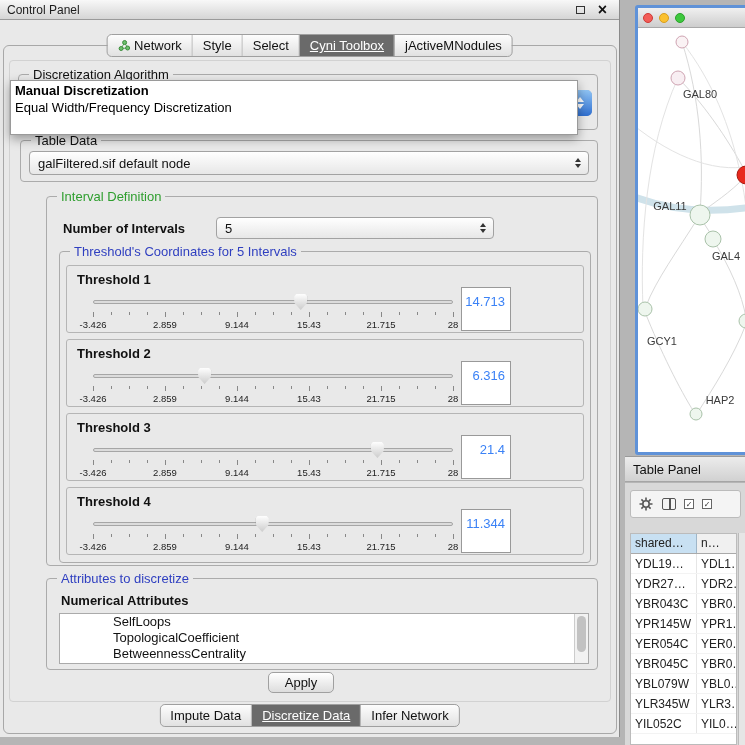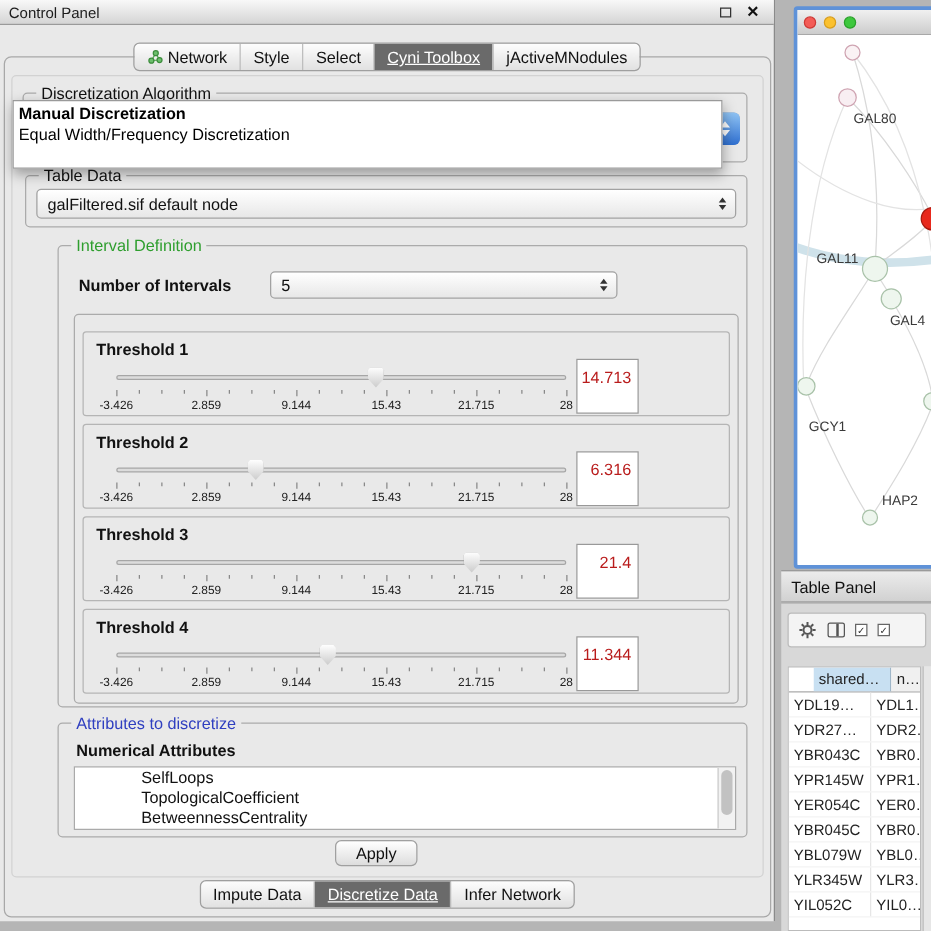--- a/index.html
+++ b/index.html
@@ -71,21 +71,21 @@
   .noi-label { position:absolute; left:16px; top:24px; font-weight:bold; font-size:13px; color:#111; }
   .noi-combo { left:169px; top:20px; width:278px; height:22px; }
 
   .ths-group { position:absolute; left:12px; top:54px; width:532px; height:312px;
     border:1px solid #ababab; border-radius:4px; }
   .thresholds { position:absolute; left:6px; top:13px; right:6px;
     display:flex; flex-direction:column; gap:6px; }
   .threshold-box { position:relative; height:68px; border:1px solid #b5b5b5; border-radius:3px; }
   .th-label { position:absolute; left:10px; top:6px; font-weight:bold; font-size:13px; color:#111; }
   .th-value { position:absolute; right:72px; top:21px; width:50px; height:44px;
-    border:1px solid #999; background:#fff; font-size:13px; color:#b91c1c;
+    border:1px solid #999; background:#fff; font-size:13px; color:#3b82f6;
     text-align:right; line-height:28px; padding-right:5px; }
   .th-slider { position:absolute; left:26px; top:28px; width:360px; height:38px; }
   .track { position:absolute; left:0; top:6px; width:100%; height:4px;
     background:#dcdcdc; border:1px solid #a6a6a6; border-radius:2px; }
   .handle { position:absolute; top:0; width:13px; height:16px; margin-left:-6.5px;
     background:linear-gradient(#fefefe,#cccccc);
     clip-path:polygon(15% 0,85% 0,100% 15%,100% 55%,50% 100%,0 55%,0 15%);
     filter:drop-shadow(0 0 1px #777); }
   .ticks { position:absolute; left:0; top:18px; width:100%; height:6px; }
   .tick { position:absolute; top:0; width:1px; background:#888; }
@@ -129,21 +129,21 @@
   .tp-toolbar { position:absolute; left:5px; top:7px; right:4px; height:28px;
     background:#f4f4f4; border:1px solid #bbb; border-radius:3px;
     display:flex; align-items:center; gap:8px; padding-left:7px; overflow:hidden; }
   .col-icon { width:14px; height:12px; border:1.5px solid #555; border-radius:2px; position:relative; flex:none; }
   .col-icon::before { content:''; position:absolute; left:50%; top:0; bottom:0; width:1.5px; background:#555; }
   .mini-check { width:10px; height:10px; border:1px solid #666; background:#fff;
     font-size:8px; line-height:9px; text-align:center; color:#333; flex:none; }
   .tp-table { position:absolute; left:5px; top:50px; right:8px; bottom:0;
     background:#fff; border:1px solid #bbb; overflow:hidden; font-size:12px; color:#222; }
   .thead { display:flex; height:20px; border-bottom:1px solid #aaa; }
-  .hcell1 { width:66px; background:#c8e0f2; border-right:1px solid #9fb6c8; padding-left:4px; line-height:19px;margin-left:20px; }
+  .hcell1 { width:66px; background:#c8e0f2; border-right:1px solid #9fb6c8; padding-left:4px; line-height:19px; }
   .hcell2 { flex:1; background:#f0f0f0; padding-left:4px; line-height:19px; }
   .trow { display:flex; height:20px; line-height:20px; border-bottom:1px solid #f3f3f3; }
   .c1 { width:66px; padding-left:4px; border-right:1px solid #e6e6e6; overflow:hidden; white-space:nowrap; }
   .c2 { flex:1; padding-left:4px; overflow:hidden; white-space:nowrap; }
   .tp-scrollbar { position:absolute; right:0; top:50px; width:7px; bottom:0;
     background:#e6e6e6; border-left:1px solid #bbb; }
 </style>
 </head>
 <body>
 
@@ -217,20 +217,21 @@
       <span class="noi-label">Number of Intervals</span>
       <div class="combo noi-combo">
         <span class="val">5</span>
         <span class="combo-arrows">
           <span class="tri-up"></span>
           <span class="tri-down"></span>
         </span>
       </div>
 
       <div class="ths-group">
+        <span class="gt gt-blue">Threshold's Coordinates for 5 Intervals</span>
         <div class="thresholds" id="thresholds">
   <div class="threshold-box">
     <div class="th-label">Threshold 1</div>
     <div class="th-value">14.713</div>
     <div class="th-slider">
       <div class="track"></div>
       <div class="handle" style="left: 57.7%;"></div>
       <div class="ticks">
                   <div class="tick major" style="left: 0%;"></div>
                   <div class="tick minor" style="left: 5%;"></div>

